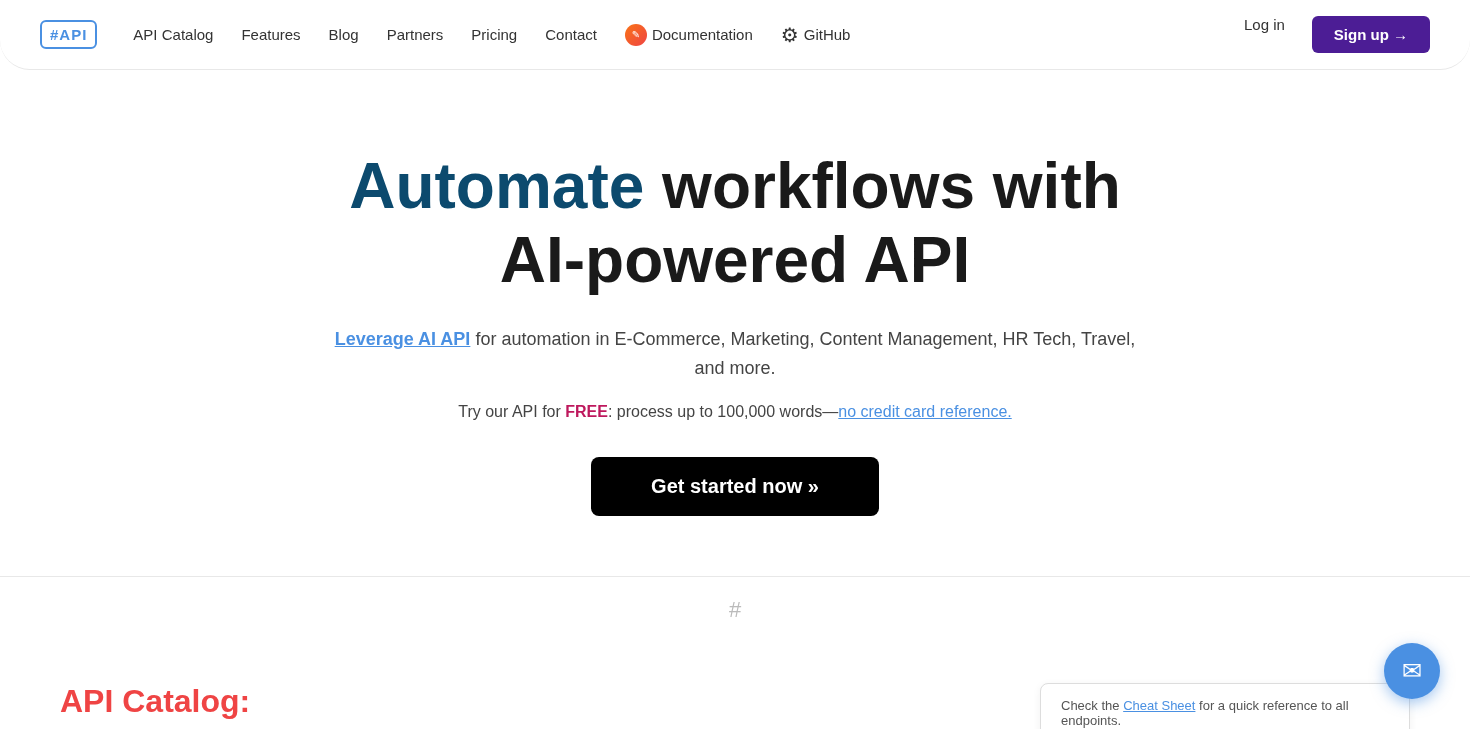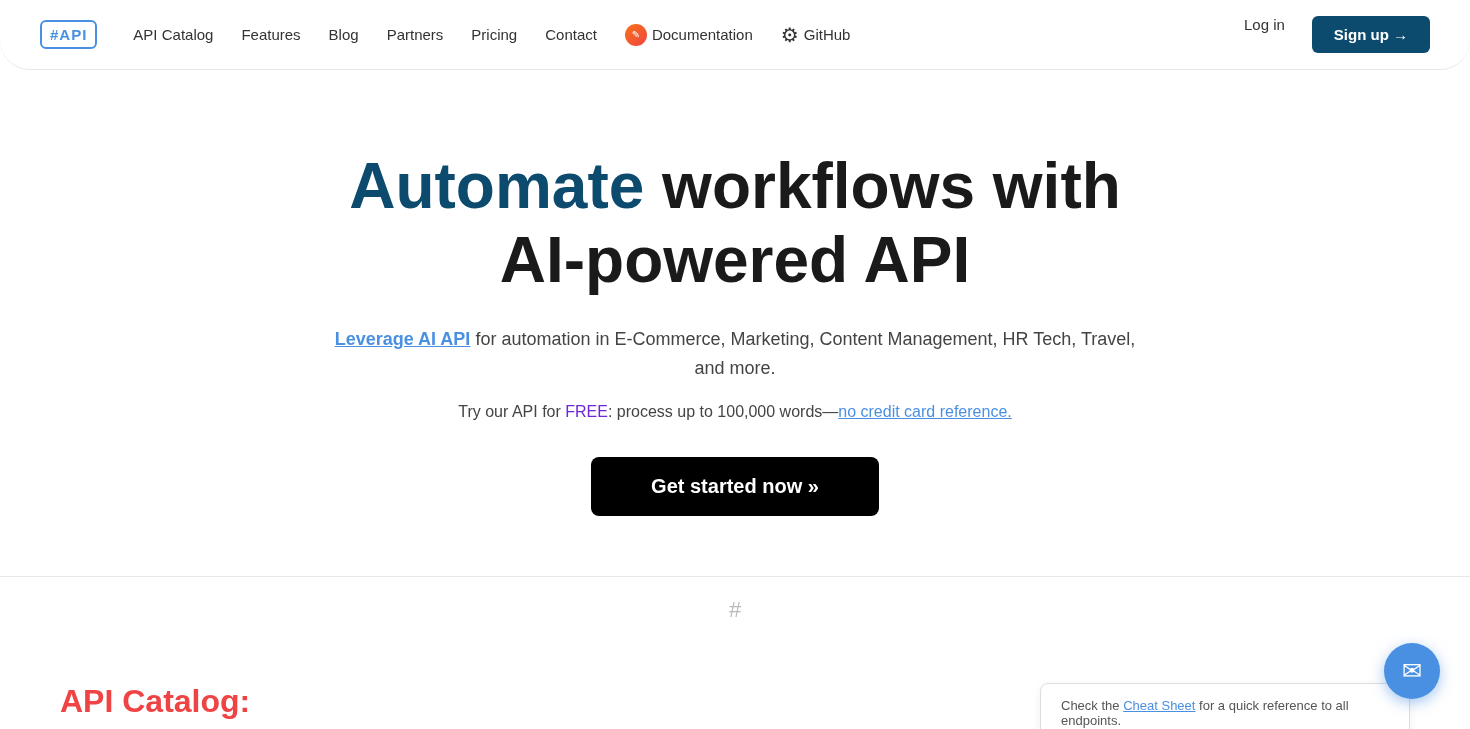--- a/index.html
+++ b/index.html
@@ -26,21 +26,21 @@
       display: flex; align-items: center; gap: 5px;
     }
     .doc-icon {
       width: 22px; height: 22px; border-radius: 50%; background: linear-gradient(135deg, #f97316, #ef4444);
       display: inline-flex; align-items: center; justify-content: center; font-size: 10px; color: #fff;
     }
     .github-icon { font-size: 20px; }
     .nav-right { display: flex; align-items: flex-start; gap: 27px; margin-left: auto; }
     .nav-login { text-decoration: none; color: #333; font-size: 15px; font-weight: 500; }
     .nav-signup {
-      background: #0c4a6e; color: #fff; border: none; border-radius: 6px;
+      background: #4c1d95; color: #fff; border: none; border-radius: 6px;
       padding: 10px 22px; font-size: 15px; font-weight: 600; cursor: pointer;
       text-decoration: none; display: inline-block;
     }
 
     
     .hero {
       text-align: center; padding: 80px 40px 60px;
       max-width: 900px; margin: 0 auto;
     }
     .hero-title {
@@ -48,21 +48,21 @@
       margin-bottom: 28px;
     }
     .hero-title-highlight { color: #0c4a6e; }
     .hero-subtitle {
       font-size: 18px; color: #444; margin-bottom: 20px; line-height: 1.6;
     }
     .hero-subtitle-link { color: #4a90e2; font-weight: 600; }
     .hero-free-text {
       font-size: 16px; color: #444; margin-bottom: 36px;
     }
-    .hero-free-highlight { color: #6d28d9; font-weight: 400; text-align: center; }
+    .hero-free-highlight { color: #be185d; font-weight: 700; text-align: center; }
     .hero-no-cc { color: #4a90e2; }
     .cta-btn {
       background: #000000; color: #fff; border: none; border-radius: 8px;
       padding: 18px 60px; font-size: 20px; font-weight: 700; cursor: pointer;
       text-decoration: none; display: inline-block;
     }
 
     
     .section-divider {
       display: flex; align-items: center; justify-content: center;

